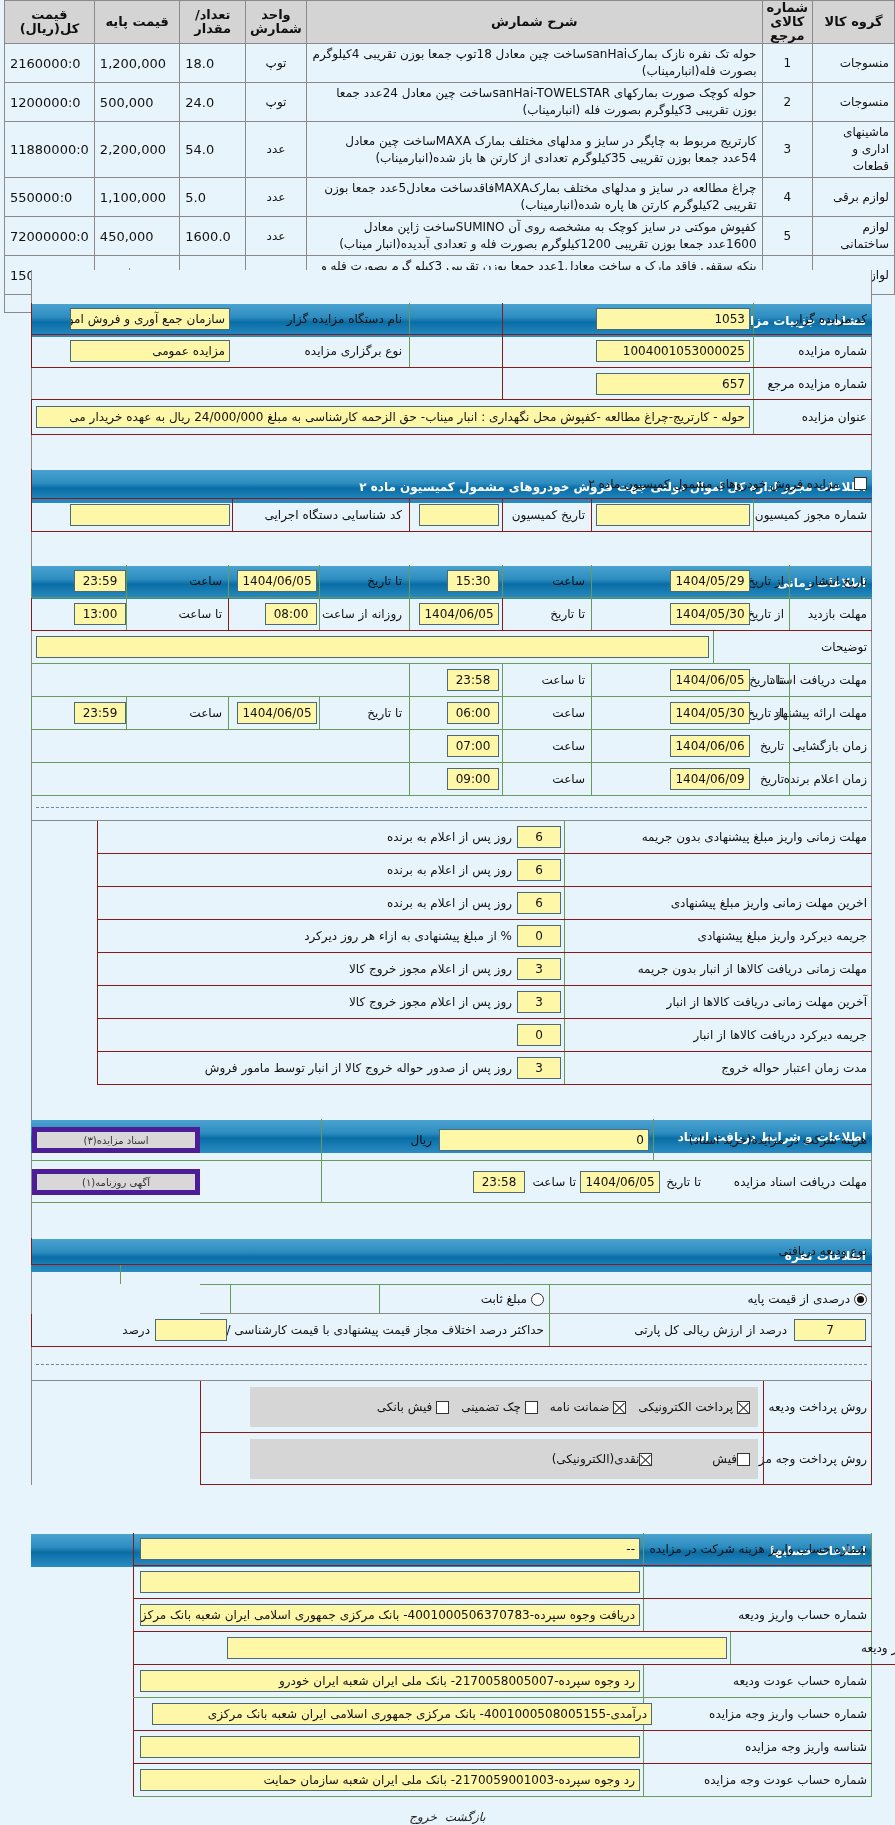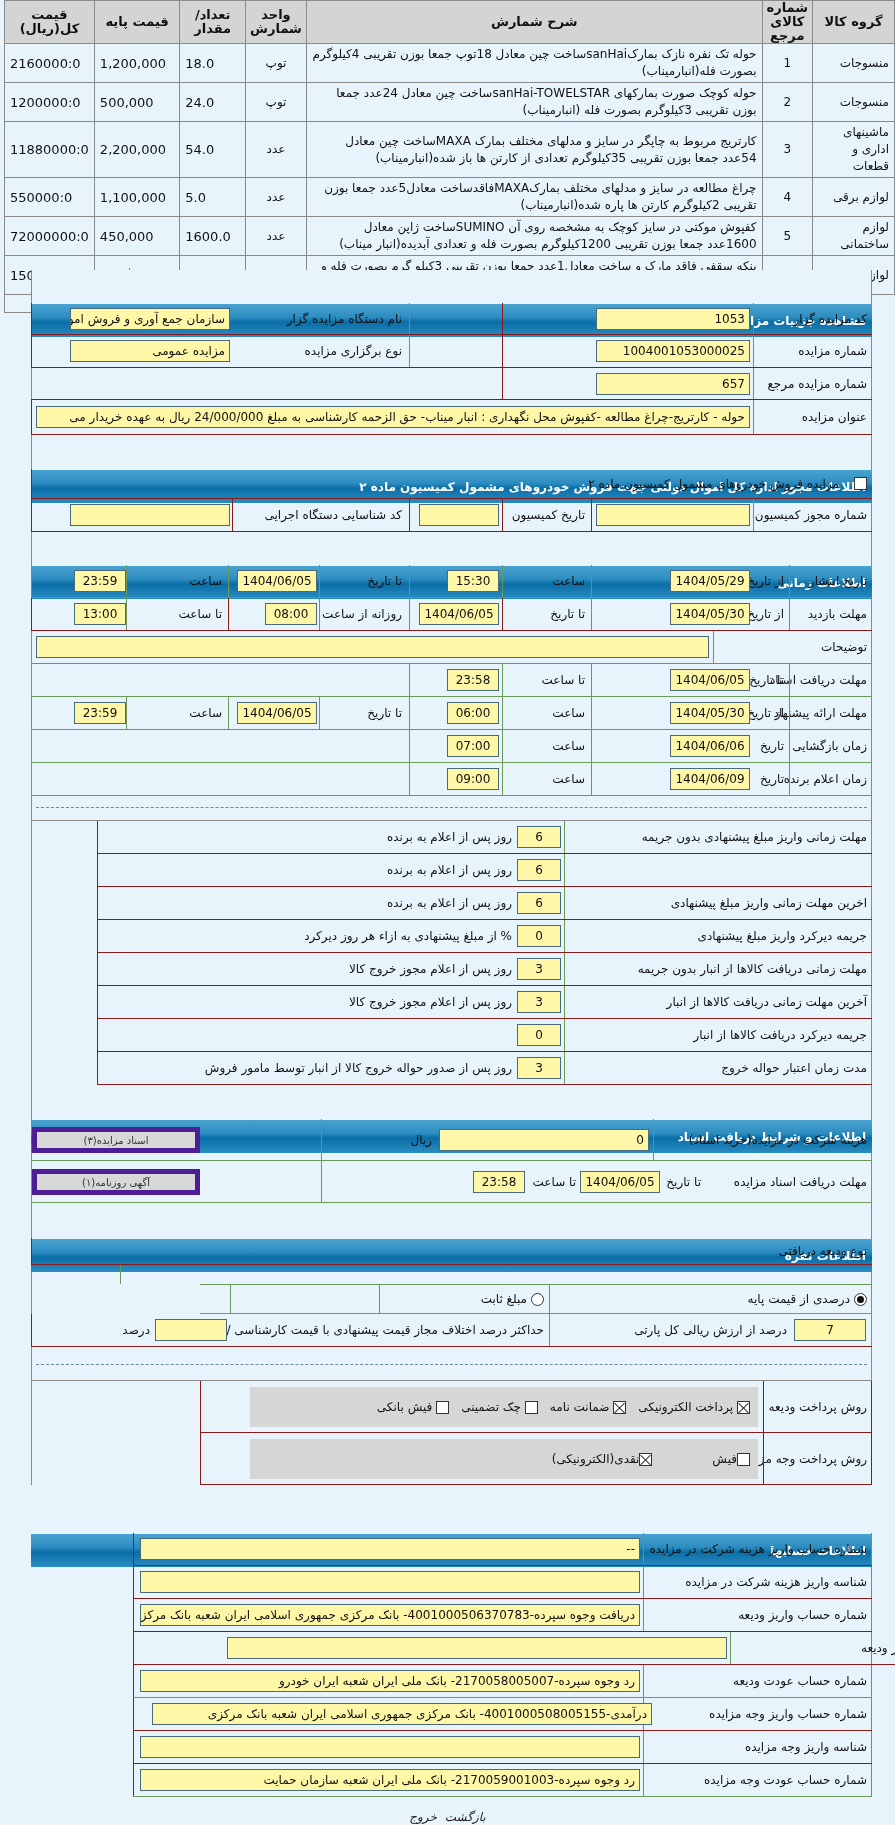--- a/index.html
+++ b/index.html
@@ -495,21 +495,20 @@
   <span>اطلاعات حسابها</span>
 </div>
 <div class="abs" style="left:133px;top:1533px;width:739px;height:264px;border-left:1px solid #8a1a1a;border-right:1px solid #6a9a5a;"></div>
 
 <div class="row" style="top:1533px;height:33px;left:133px;width:739px;">
   <div class="cell" style="right:0;width:220px;">شماره حساب واریز هزینه شرکت در مزایده</div>
   <div class="vg" style="right:228px;"></div>
   <div class="inp rtl" style="right:232px;top:5px;width:500px;">--</div>
 </div>
 <div class="row" style="top:1566px;height:33px;left:133px;width:739px;">
-  <div class="cell" style="right:0;width:220px;">شناسه واریز هزینه شرکت در مزایده</div>
   <div class="vg" style="right:228px;"></div>
   <div class="inp rtl" style="right:232px;top:5px;width:500px;"></div>
 </div>
 <div class="row" style="top:1599px;height:33px;left:133px;width:739px;">
   <div class="cell" style="right:0;width:220px;">شماره حساب واریز ودیعه</div>
   <div class="vg" style="right:228px;"></div>
   <div class="inp rtl" style="right:232px;top:5px;width:500px;">دریافت وجوه سپرده-4001000506370783- بانک مرکزی جمهوری اسلامی ایران شعبه بانک مرکزی</div>
 </div>
 <div class="row" style="top:1632px;height:33px;left:133px;width:826px;">
   <div class="cell" style="right:0;width:220px;">شناسه واریز ودیعه</div>

